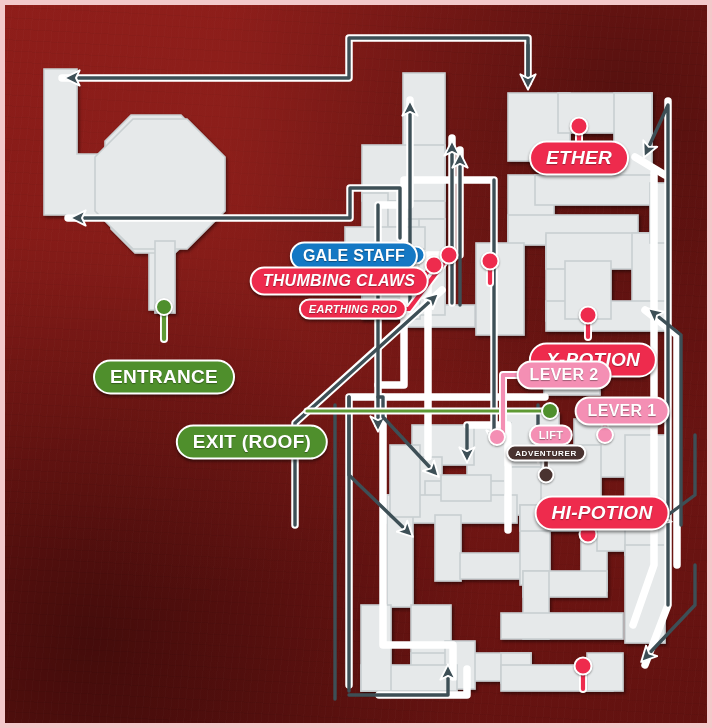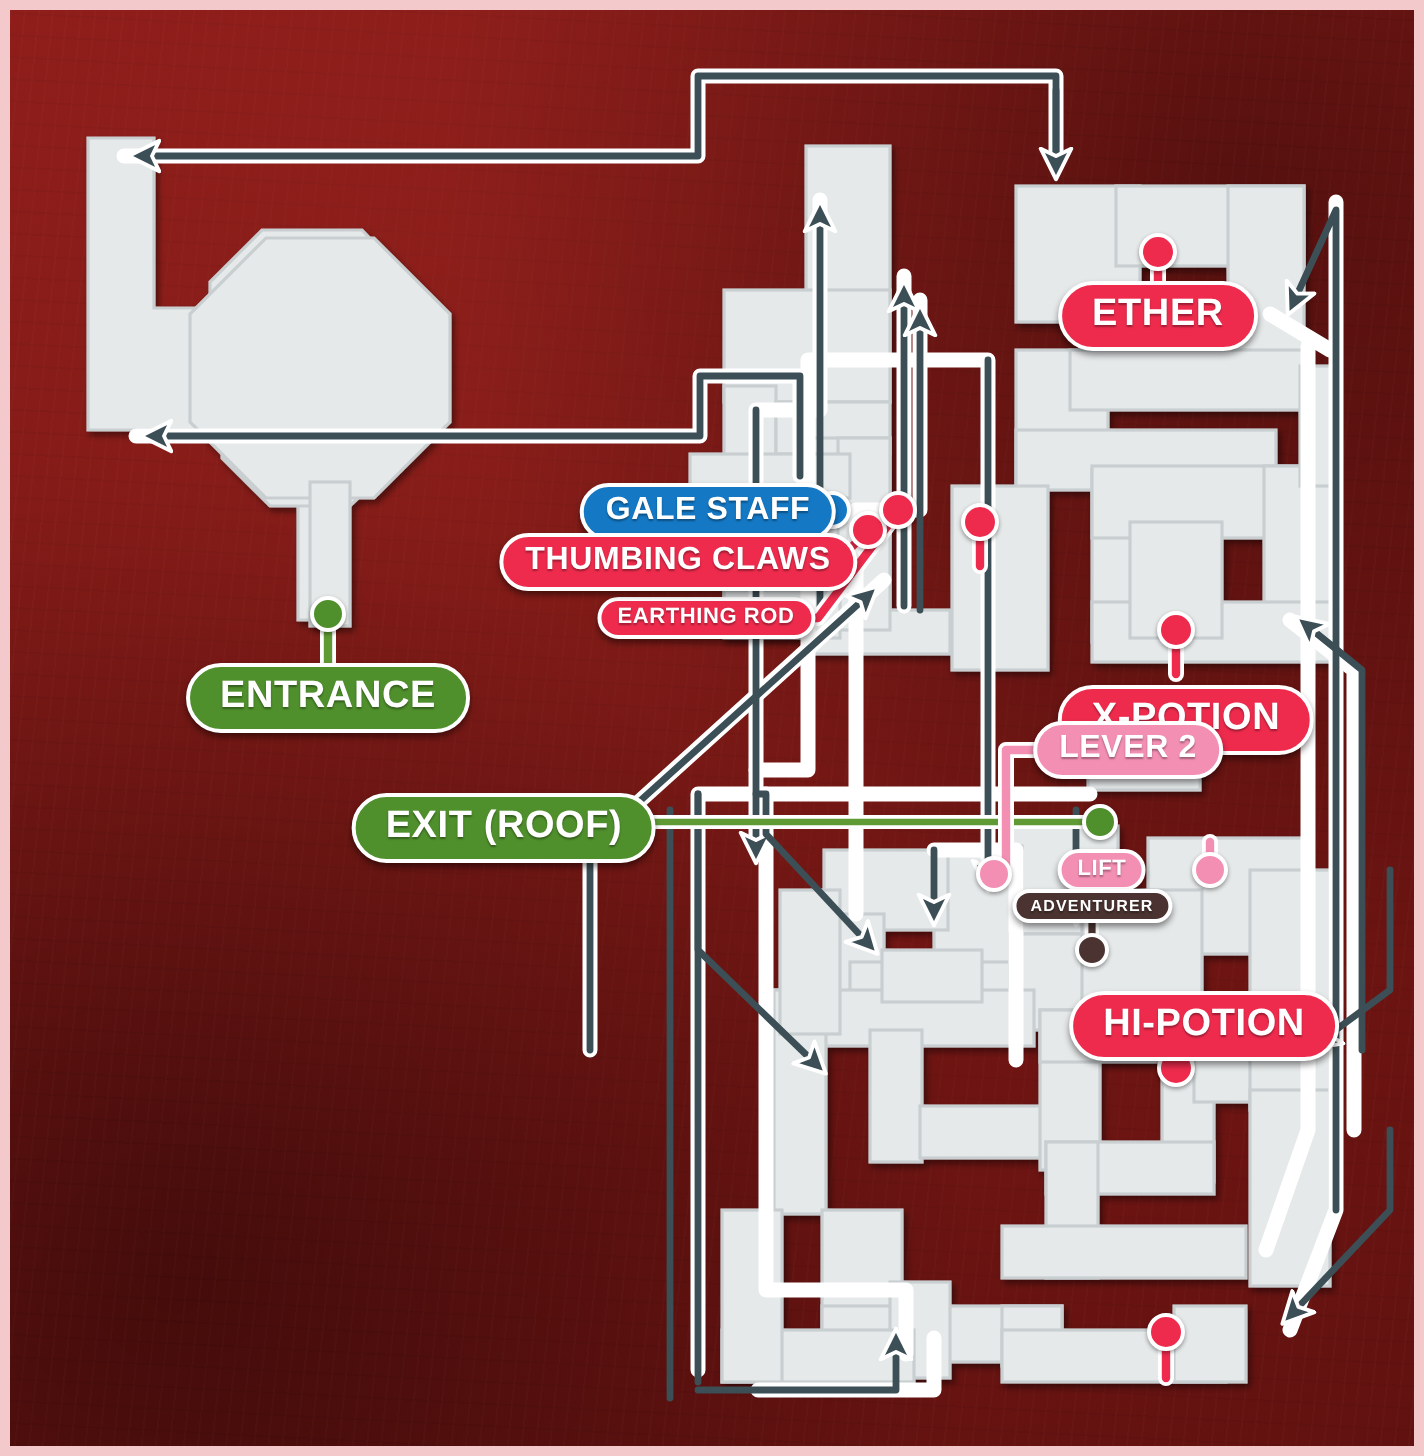--- a/index.html
+++ b/index.html
@@ -38,23 +38,23 @@
     border-radius:999px;
     border:2.5px solid #ffffff;
     white-space:nowrap;
     letter-spacing:.3px;
     font-weight:bold;
     text-shadow:0 1px 1px rgba(0,0,0,.35);
     box-shadow:0 2px 3px rgba(0,0,0,.45);
     transform:translate(-50%,-50%);
     z-index:40;
   }
-  .badge.item{background:#ee2b4d;}
+  .badge.item{background:#ee2b4d;font-style:italic;}
   .badge.blue{background:#1478c4;}
-  .badge.green{background:#4f8f2c;}
+  .badge.green{background:#4f8f2c;margin-top:28px;}
   .badge.pink{background:#f48fb4;}
   .badge.brown{background:#4a3330;}
   .badge.sz-lg{font-size:19px;padding:4px 15px 5px;}
   .badge.sz-md{font-size:16px;padding:3px 11px 4px;}
   .badge.sz-sm{font-size:11px;padding:2px 8px 3px;}
   .badge.sz-xs{font-size:8px;padding:2px 7px 2px;letter-spacing:.6px;}
 
   
   .pin{
     position:absolute;border-radius:50%;
@@ -305,20 +305,23 @@
 
   <div class="badge item sz-lg" style="left:588px;top:341px;margin-top:14px;">
     <span>X-POTION</span>
   </div>
 
   <div class="badge item sz-lg" style="left:597px;top:508px;">
     <span>HI-POTION</span>
   </div>
 
 
+  <div class="badge pink sz-md" style="left:617px;top:406px;">
+    <span>LEVER 1</span>
+  </div>
 
   <div class="badge pink sz-md" style="left:559px;top:370px;">
     <span>LEVER 2</span>
   </div>
 
   <div class="badge pink sz-sm" style="left:546px;top:430px;text-align:right;">
     <span>LIFT</span>
   </div>
 
   <div class="badge brown sz-xs" style="left:541px;top:448px;">

